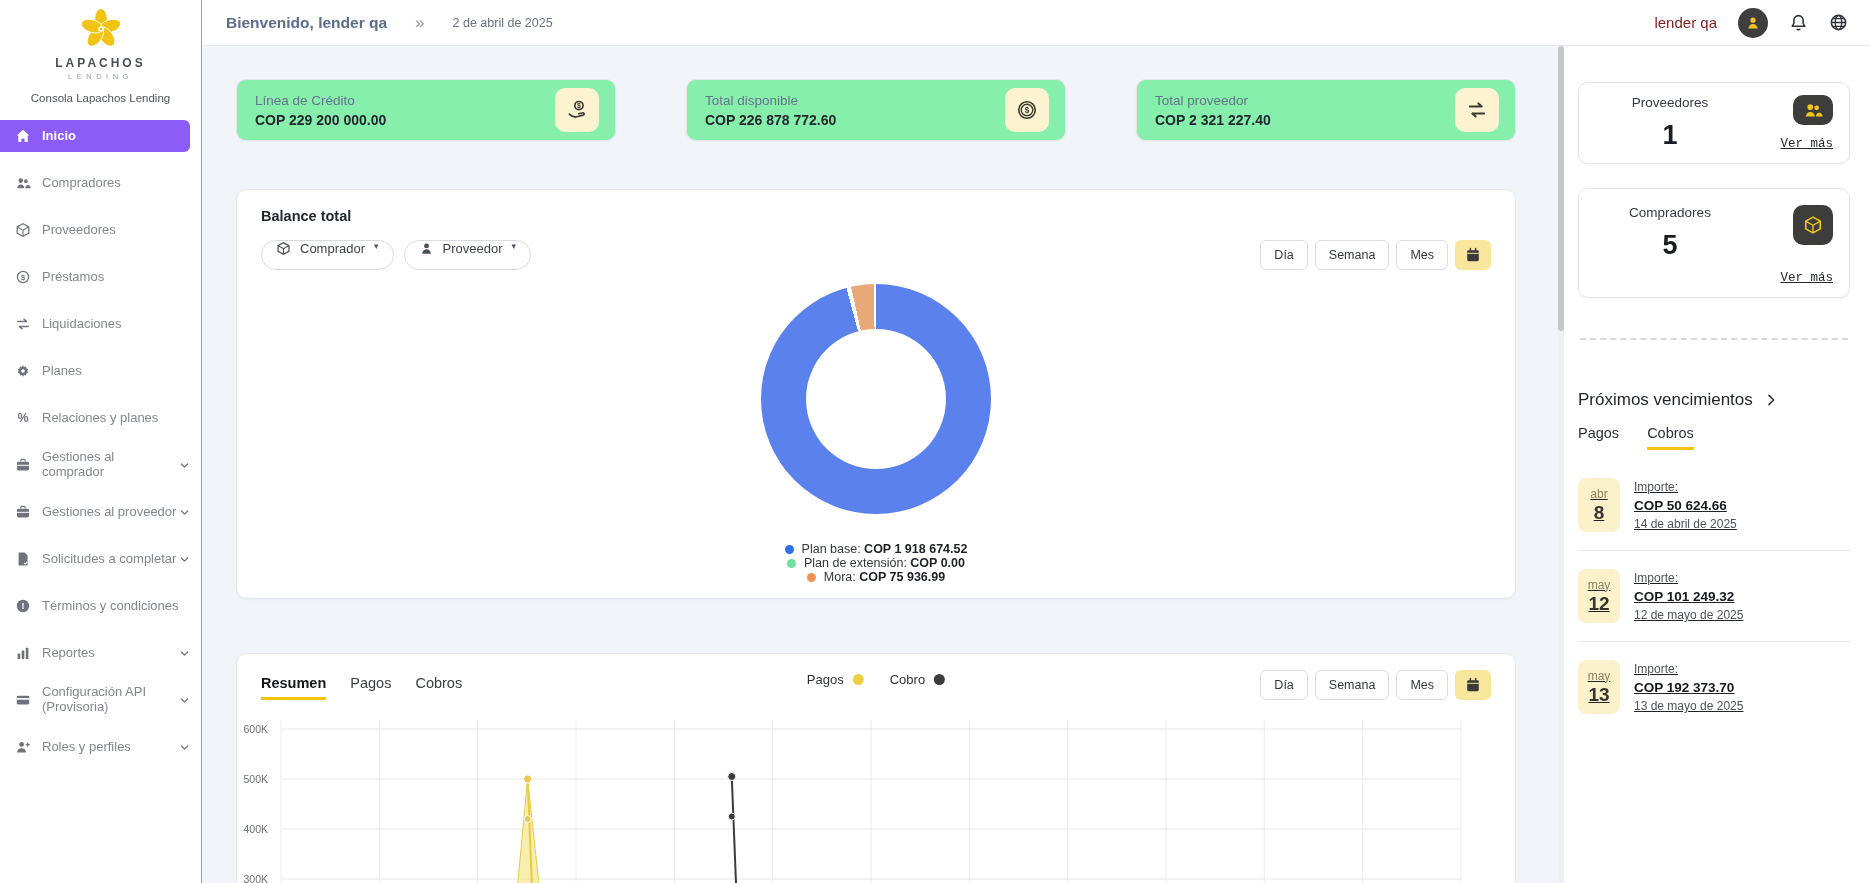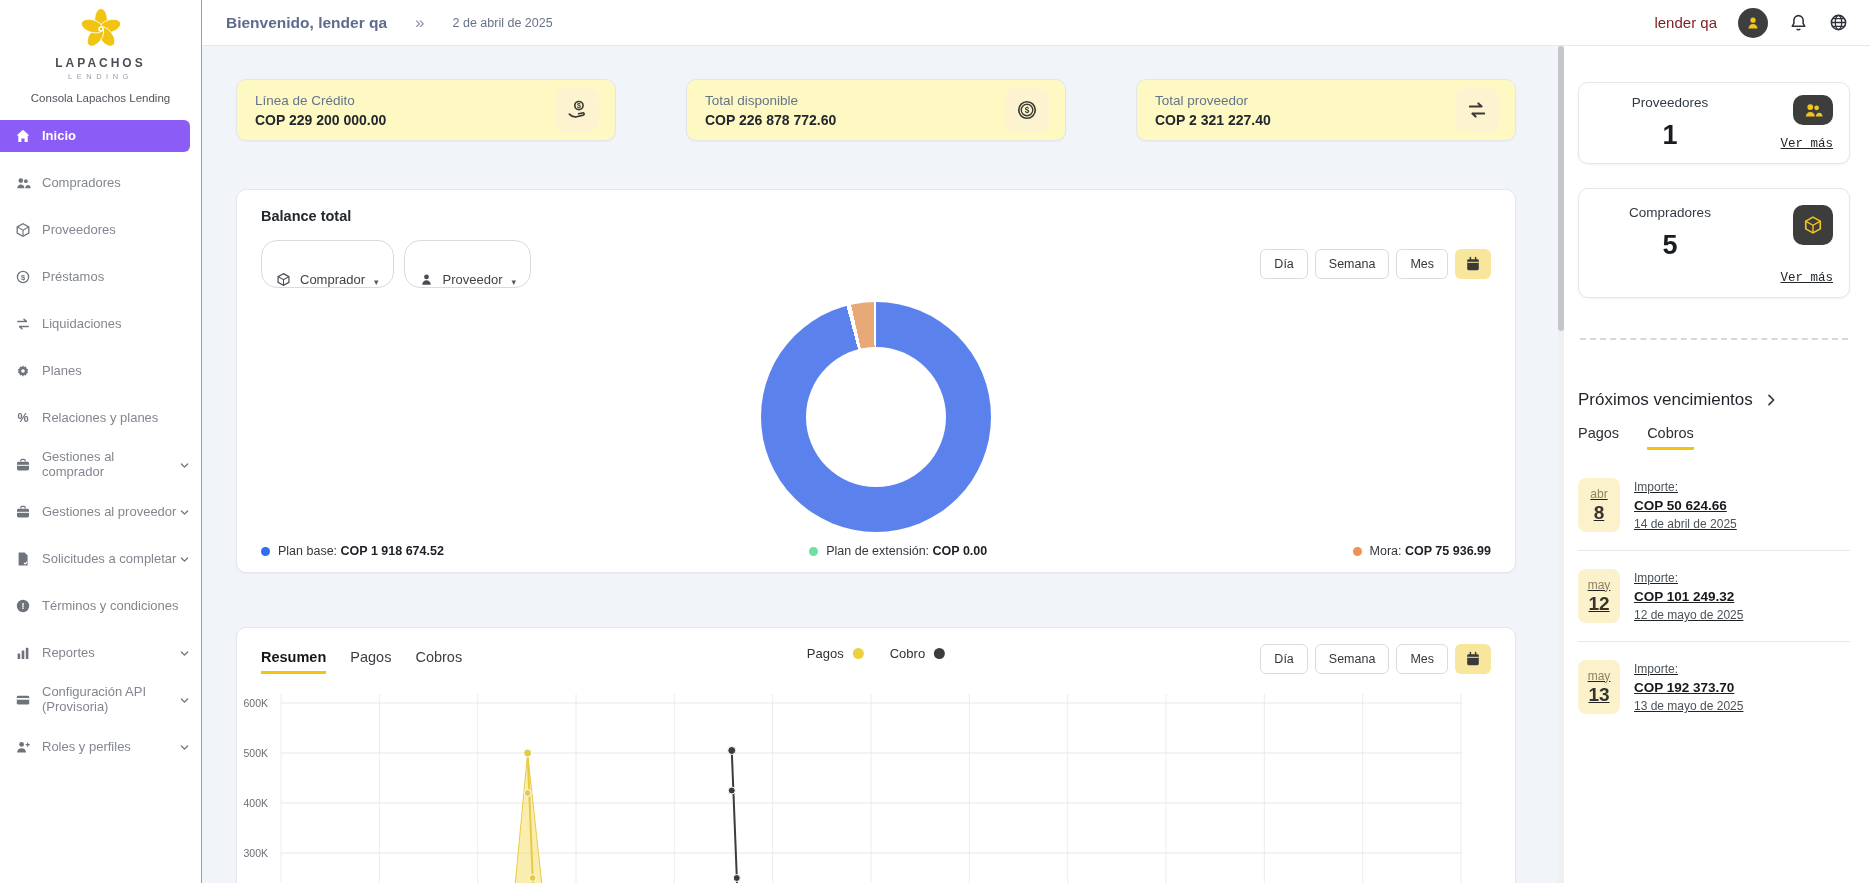--- a/index.html
+++ b/index.html
@@ -30,40 +30,40 @@
   .top-right { margin-left:auto; display:flex; align-items:center; gap:21px; }
   .huser { font-size:15px; color:#7f1d1d; }
   .avatar { width:30px; height:30px; border-radius:50%; background:#3d3e3d; display:flex; align-items:center; justify-content:center; color:#f2c51d; cursor:pointer; }
   .hicon { color:#2f3337; display:flex; cursor:pointer; }
 
   .content-row { flex:1; display:flex; min-height:0; }
   main.content { flex:1; padding:33px 42px 0 34px; min-width:0; }
 
   
   .stats-row { display:flex; justify-content:space-between; }
-  .stat-card { width:380px; height:62px; background:#fef9c3; border:1px solid #e3e6ea; border-radius:10px; box-shadow:0 1px 2px rgba(0,0,0,.04); display:flex; align-items:center; justify-content:space-between; padding:0 16px 0 18px; }
+  .stat-card { width:380px; height:62px; background:#86efac; border:1px solid #e3e6ea; border-radius:10px; box-shadow:0 1px 2px rgba(0,0,0,.04); display:flex; align-items:center; justify-content:space-between; padding:0 16px 0 18px; }
   .stat-label { font-size:13.5px; color:#64748b; }
   .stat-value { font-size:14px; font-weight:bold; color:#23272e; margin-top:4px; }
   .stat-icon { width:44px; height:44px; border-radius:10px; background:#fdf3d0; display:flex; align-items:center; justify-content:center; color:#3a3d32; }
 
   
   .card { background:#fff; border:1px solid #e3e6ea; border-radius:10px; box-shadow:0 1px 2px rgba(0,0,0,.04); }
   .balance-card { margin-top:48px; padding:18px 24px 14px; }
   .card-title { font-size:14.5px; font-weight:bold; color:#23272e; }
   .filter-row { margin-top:16px; display:flex; align-items:center; justify-content:space-between; }
   .chips { display:flex; gap:10px; }
-  .chip { display:inline-flex; align-items:flex-end; gap:9px; height:48px; padding:0 14px; border:1px solid #d8dbde; border-radius:16px; background:#fff; font-size:13px; color:#3f4348; cursor:pointer; }
+  .chip { display:inline-flex; align-items:flex-start; gap:9px; height:30px; padding:0 14px; border:1px solid #d8dbde; border-radius:16px; background:#fff; font-size:13px; color:#3f4348; cursor:pointer; }
   .chip svg { color:#4a4e54; }
   .chip .caret { font-size:9px; color:#55595f; }
   .period-group { display:flex; gap:7px; }
   .pbtn { height:30px; padding:0 13px; background:#fff; border:1px solid #d9dcdf; border-radius:6px; font-size:12.5px; color:#33373c; font-family:inherit; cursor:pointer; }
   .pbtn-cal { width:36px; height:30px; background:#f8e69c; border:none; border-radius:6px; display:flex; align-items:center; justify-content:center; color:#3a3a38; cursor:pointer; }
   .donut-wrap { width:230px; height:230px; margin:14px auto 0; border-radius:50%; position:relative; }
   .donut-hole { position:absolute; inset:45px; border-radius:50%; background:#fff; }
-  .legend-row { margin-top:12px; display:flex; justify-content:space-between; align-items:flex-start; font-size:12.5px; color:#33373c; }
+  .legend-row { margin-top:28px; display:flex; justify-content:space-between; align-items:center; font-size:12.5px; color:#33373c;flex-direction:column; }
   .legend-item { display:flex; align-items:center; gap:8px; }
   .dot { width:9px; height:9px; border-radius:50%; flex-shrink:0; }
   .legend-item b { color:#1c1f24; }
 
   
   .summary-card { margin-top:54px; padding:16px 24px; height:420px; }
   .tabs-row { position:relative; display:flex; align-items:flex-end; }
   .tabs { display:flex; gap:24px; }
   .tab { font-size:14.5px; color:#3c4046; padding-bottom:9px; cursor:pointer; }
   .tab.active { color:#15171b; font-weight:bold; border-bottom:3px solid #f2c410; padding-bottom:6px; }

